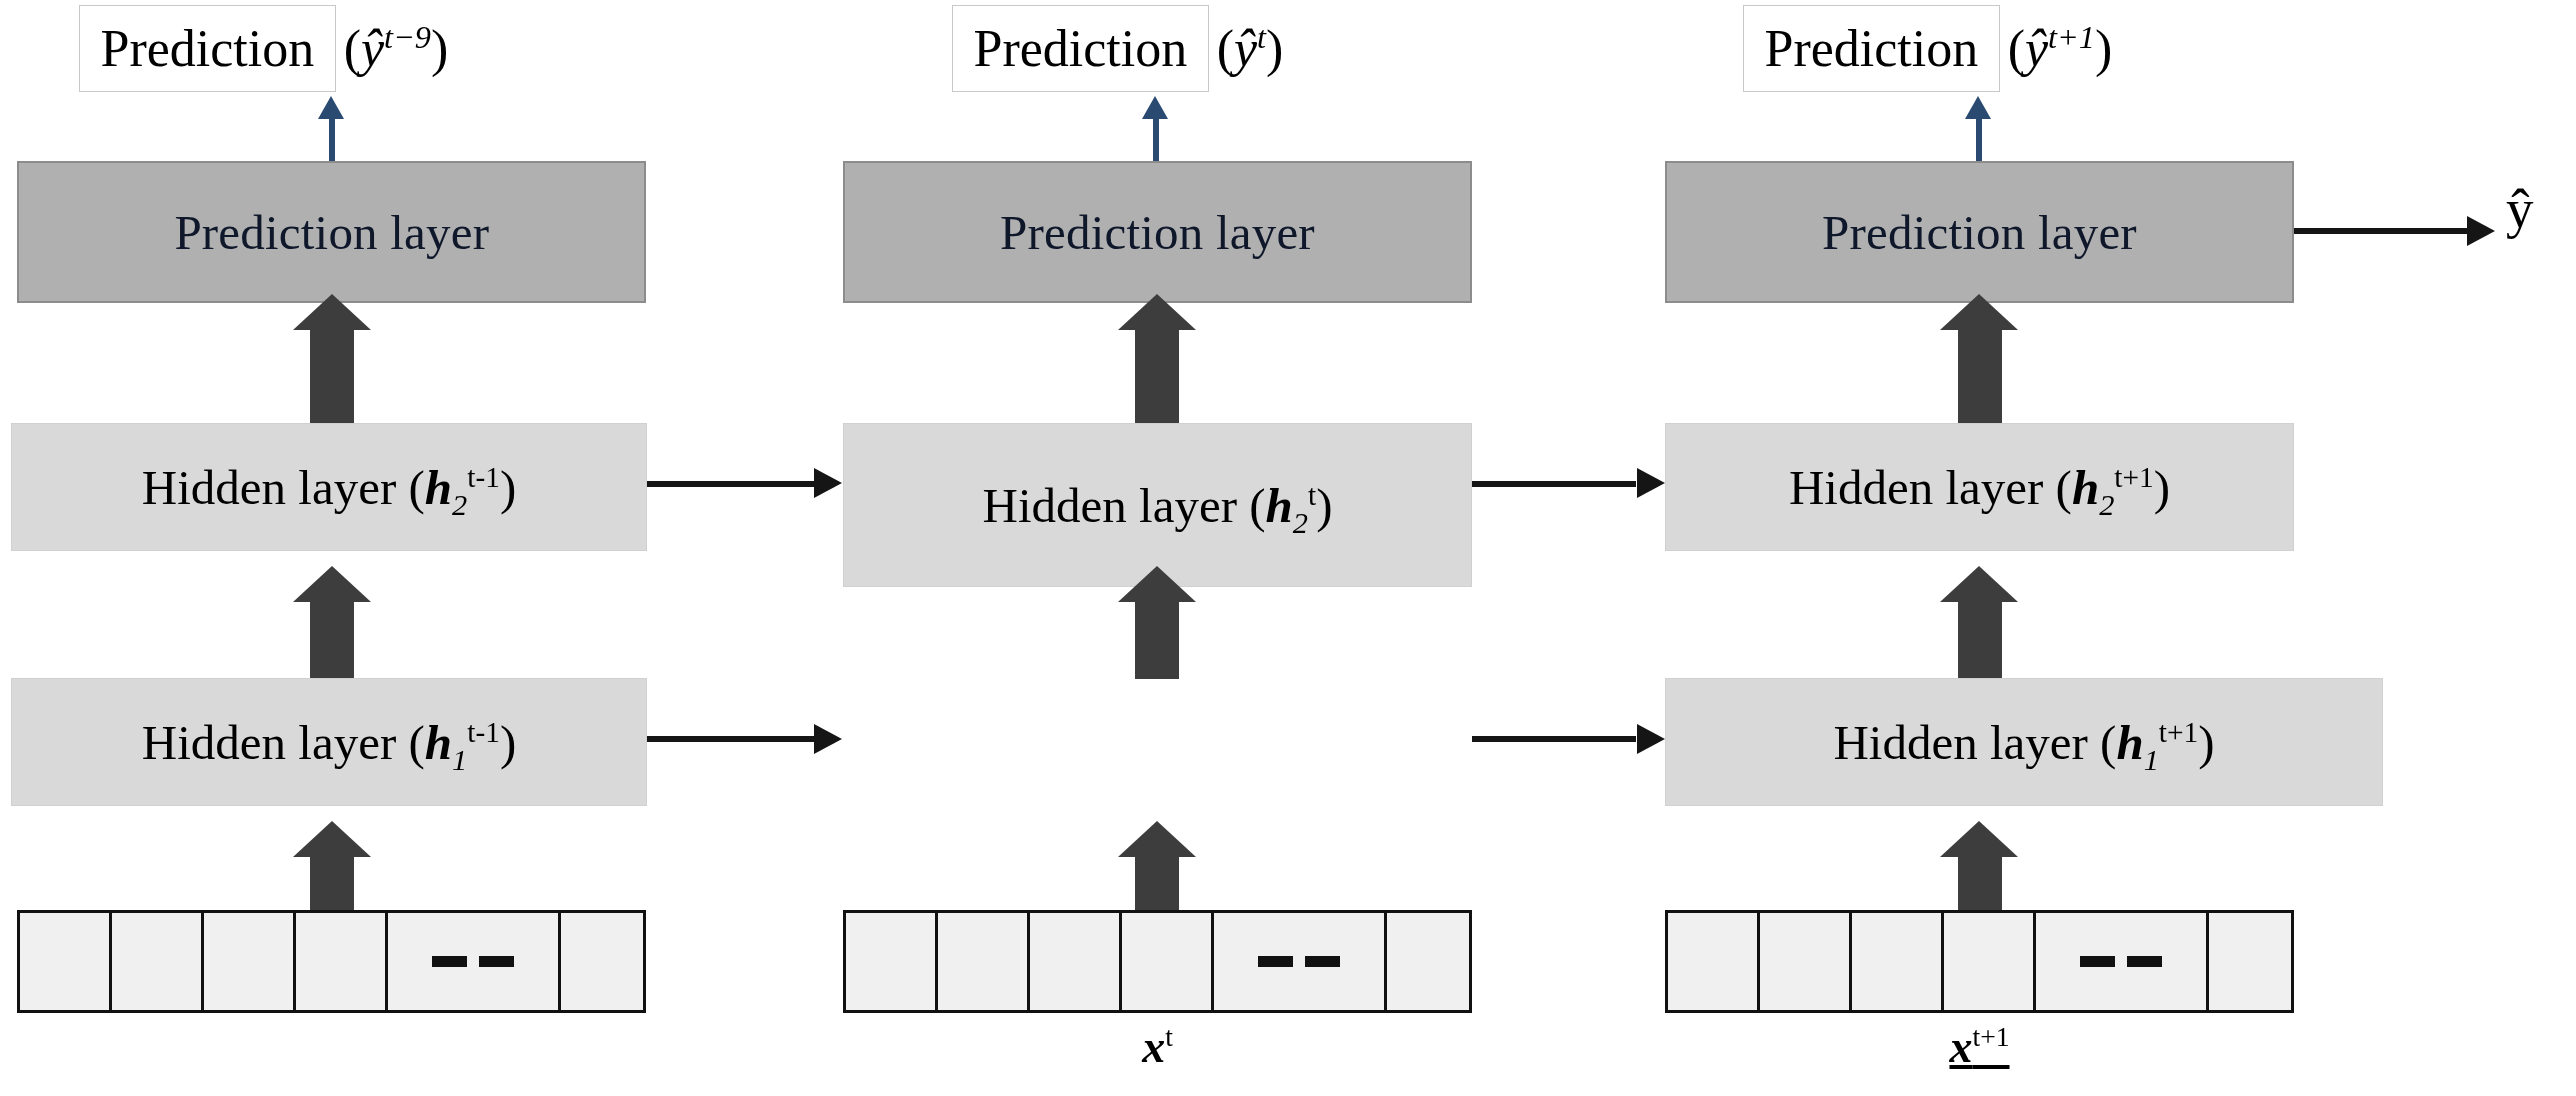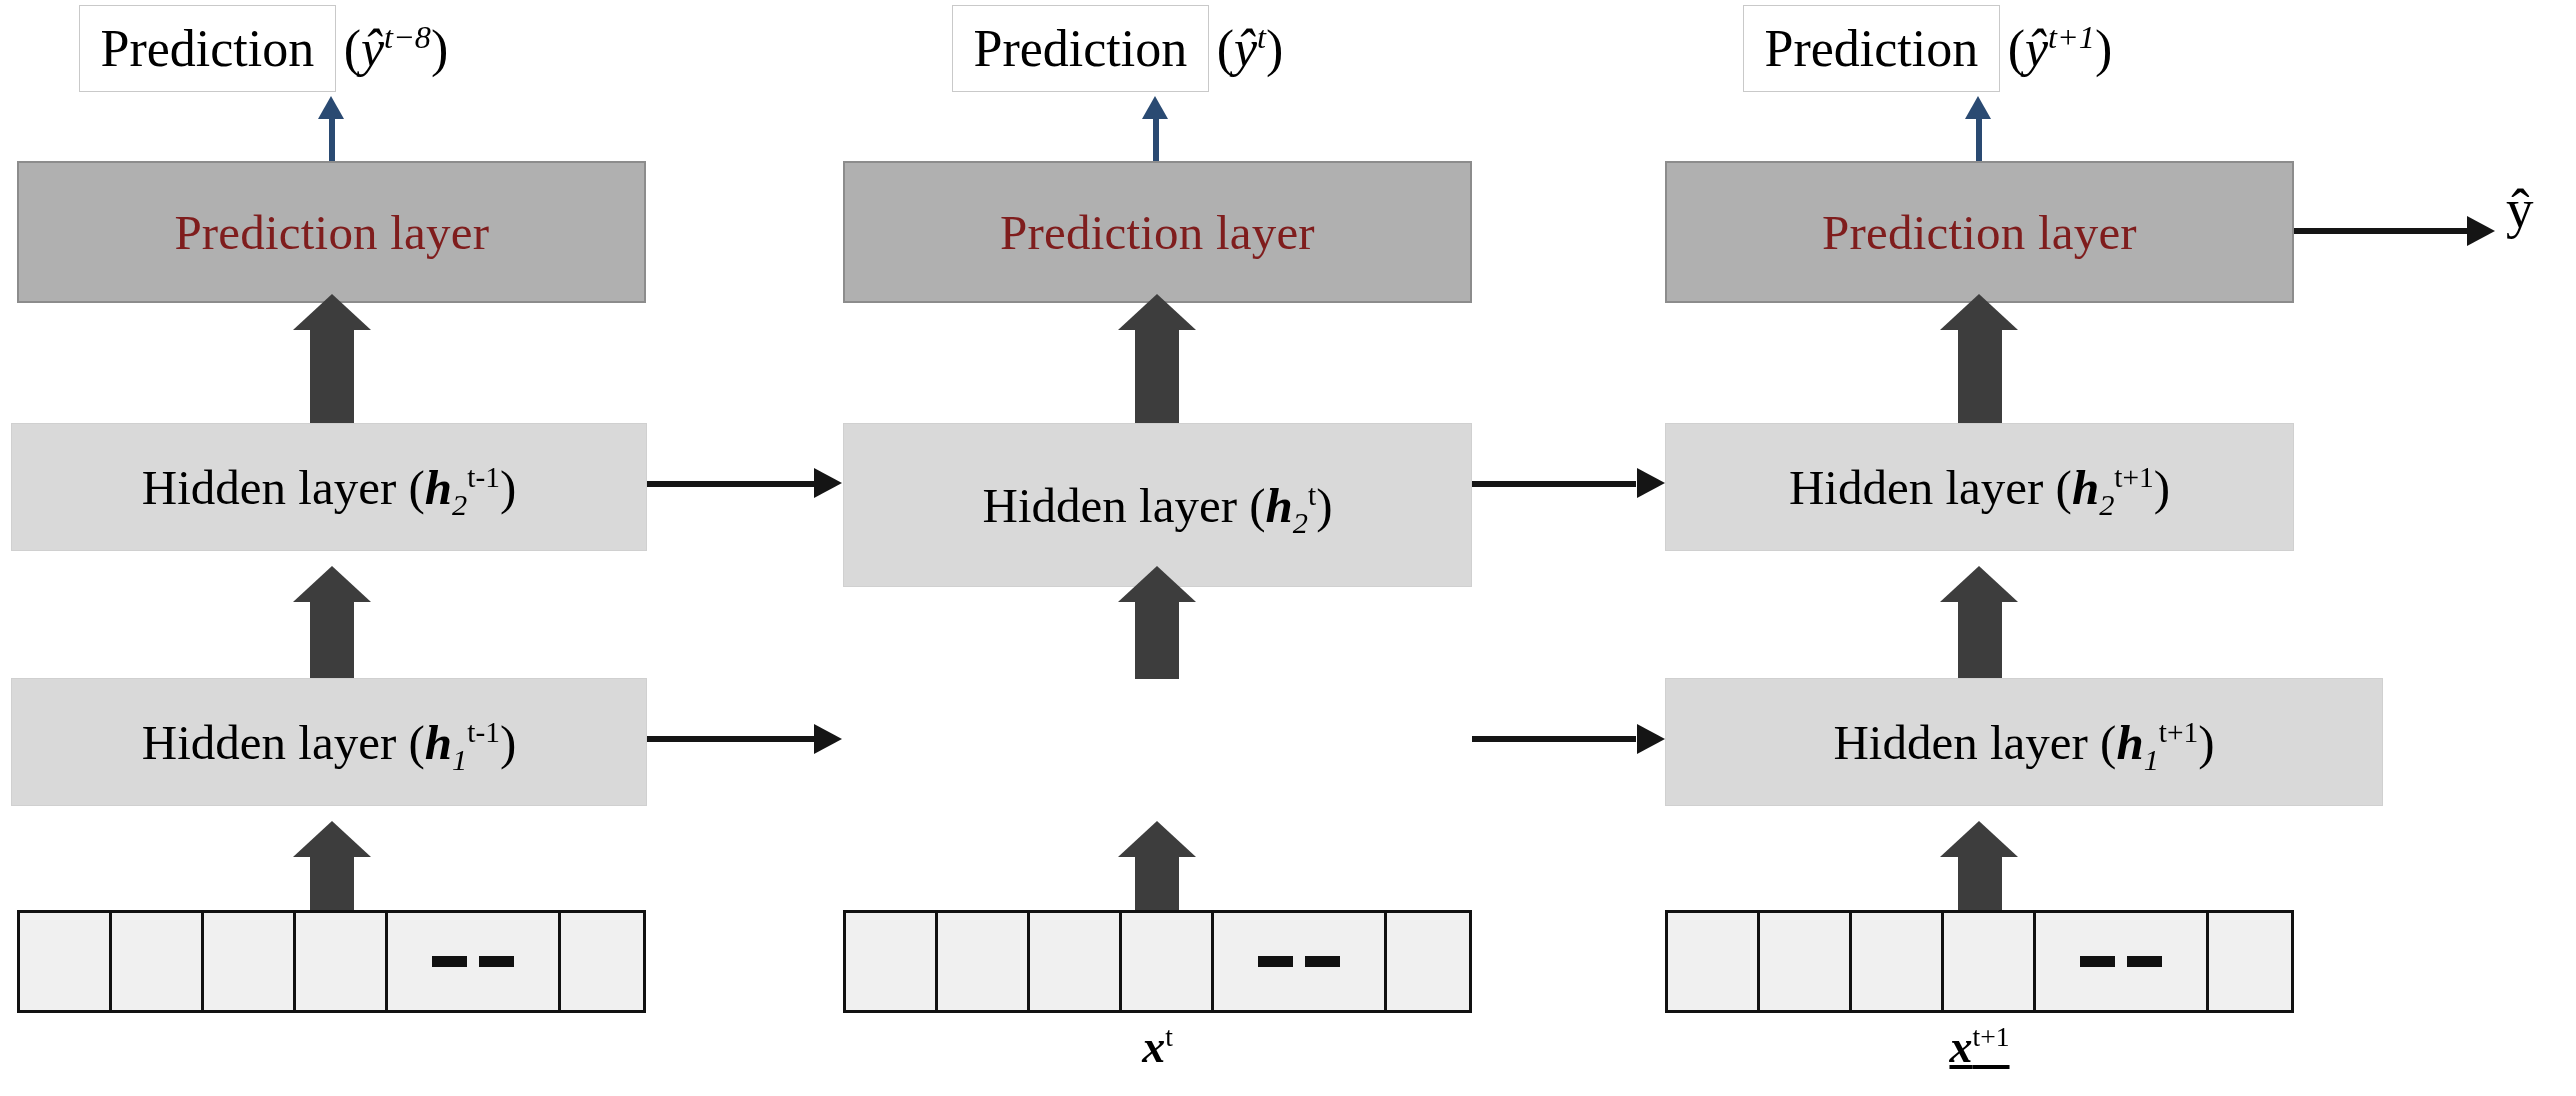--- a/index.html
+++ b/index.html
@@ -70,21 +70,21 @@
   }
 
   
   .pred-layer {
     background: #b0b0b0;
     border: 2.4px solid #8c8c8c;
     display: flex;
     align-items: center;
     justify-content: center;
     font-size: 49px;
-    color: #7f1d1d;
+    color: #0f172a;
     letter-spacing: 0.2px;
   }
 
   
   .hidden-layer {
     background: #d9d9d9;
     border: 0.8px solid #d0d0d0;
     display: flex;
     align-items: center;
     justify-content: center;
@@ -180,21 +180,21 @@
     white-space: nowrap;
   }
 </style>
 </head>
 <body>
 
 <div id="stage">
 
   <div class="abs pred-caption" style="left:79px; top:6.3px;">
     <span class="boxed">Prediction</span>
-    <span class="mathpart"><span>(</span><span class="mi">ŷ</span><span class="sup">t−8</span><span>)</span></span>
+    <span class="mathpart"><span>(</span><span class="mi">ŷ</span><span class="sup">t−9</span><span>)</span></span>
   </div>
 
   <div class="abs blue-arrow" style="left:0; top:0; width:2576px; height:1096px;">
     <span class="shaft" style="left:329px; top:110px; height:54px;"></span>
     <span class="head" style="left:318px; top:96px;"></span>
   </div>
 
   <div class="abs pred-layer" style="left:17.3px; top:161px; width:629px; height:142px;">
     <span>Prediction layer</span>
   </div>

